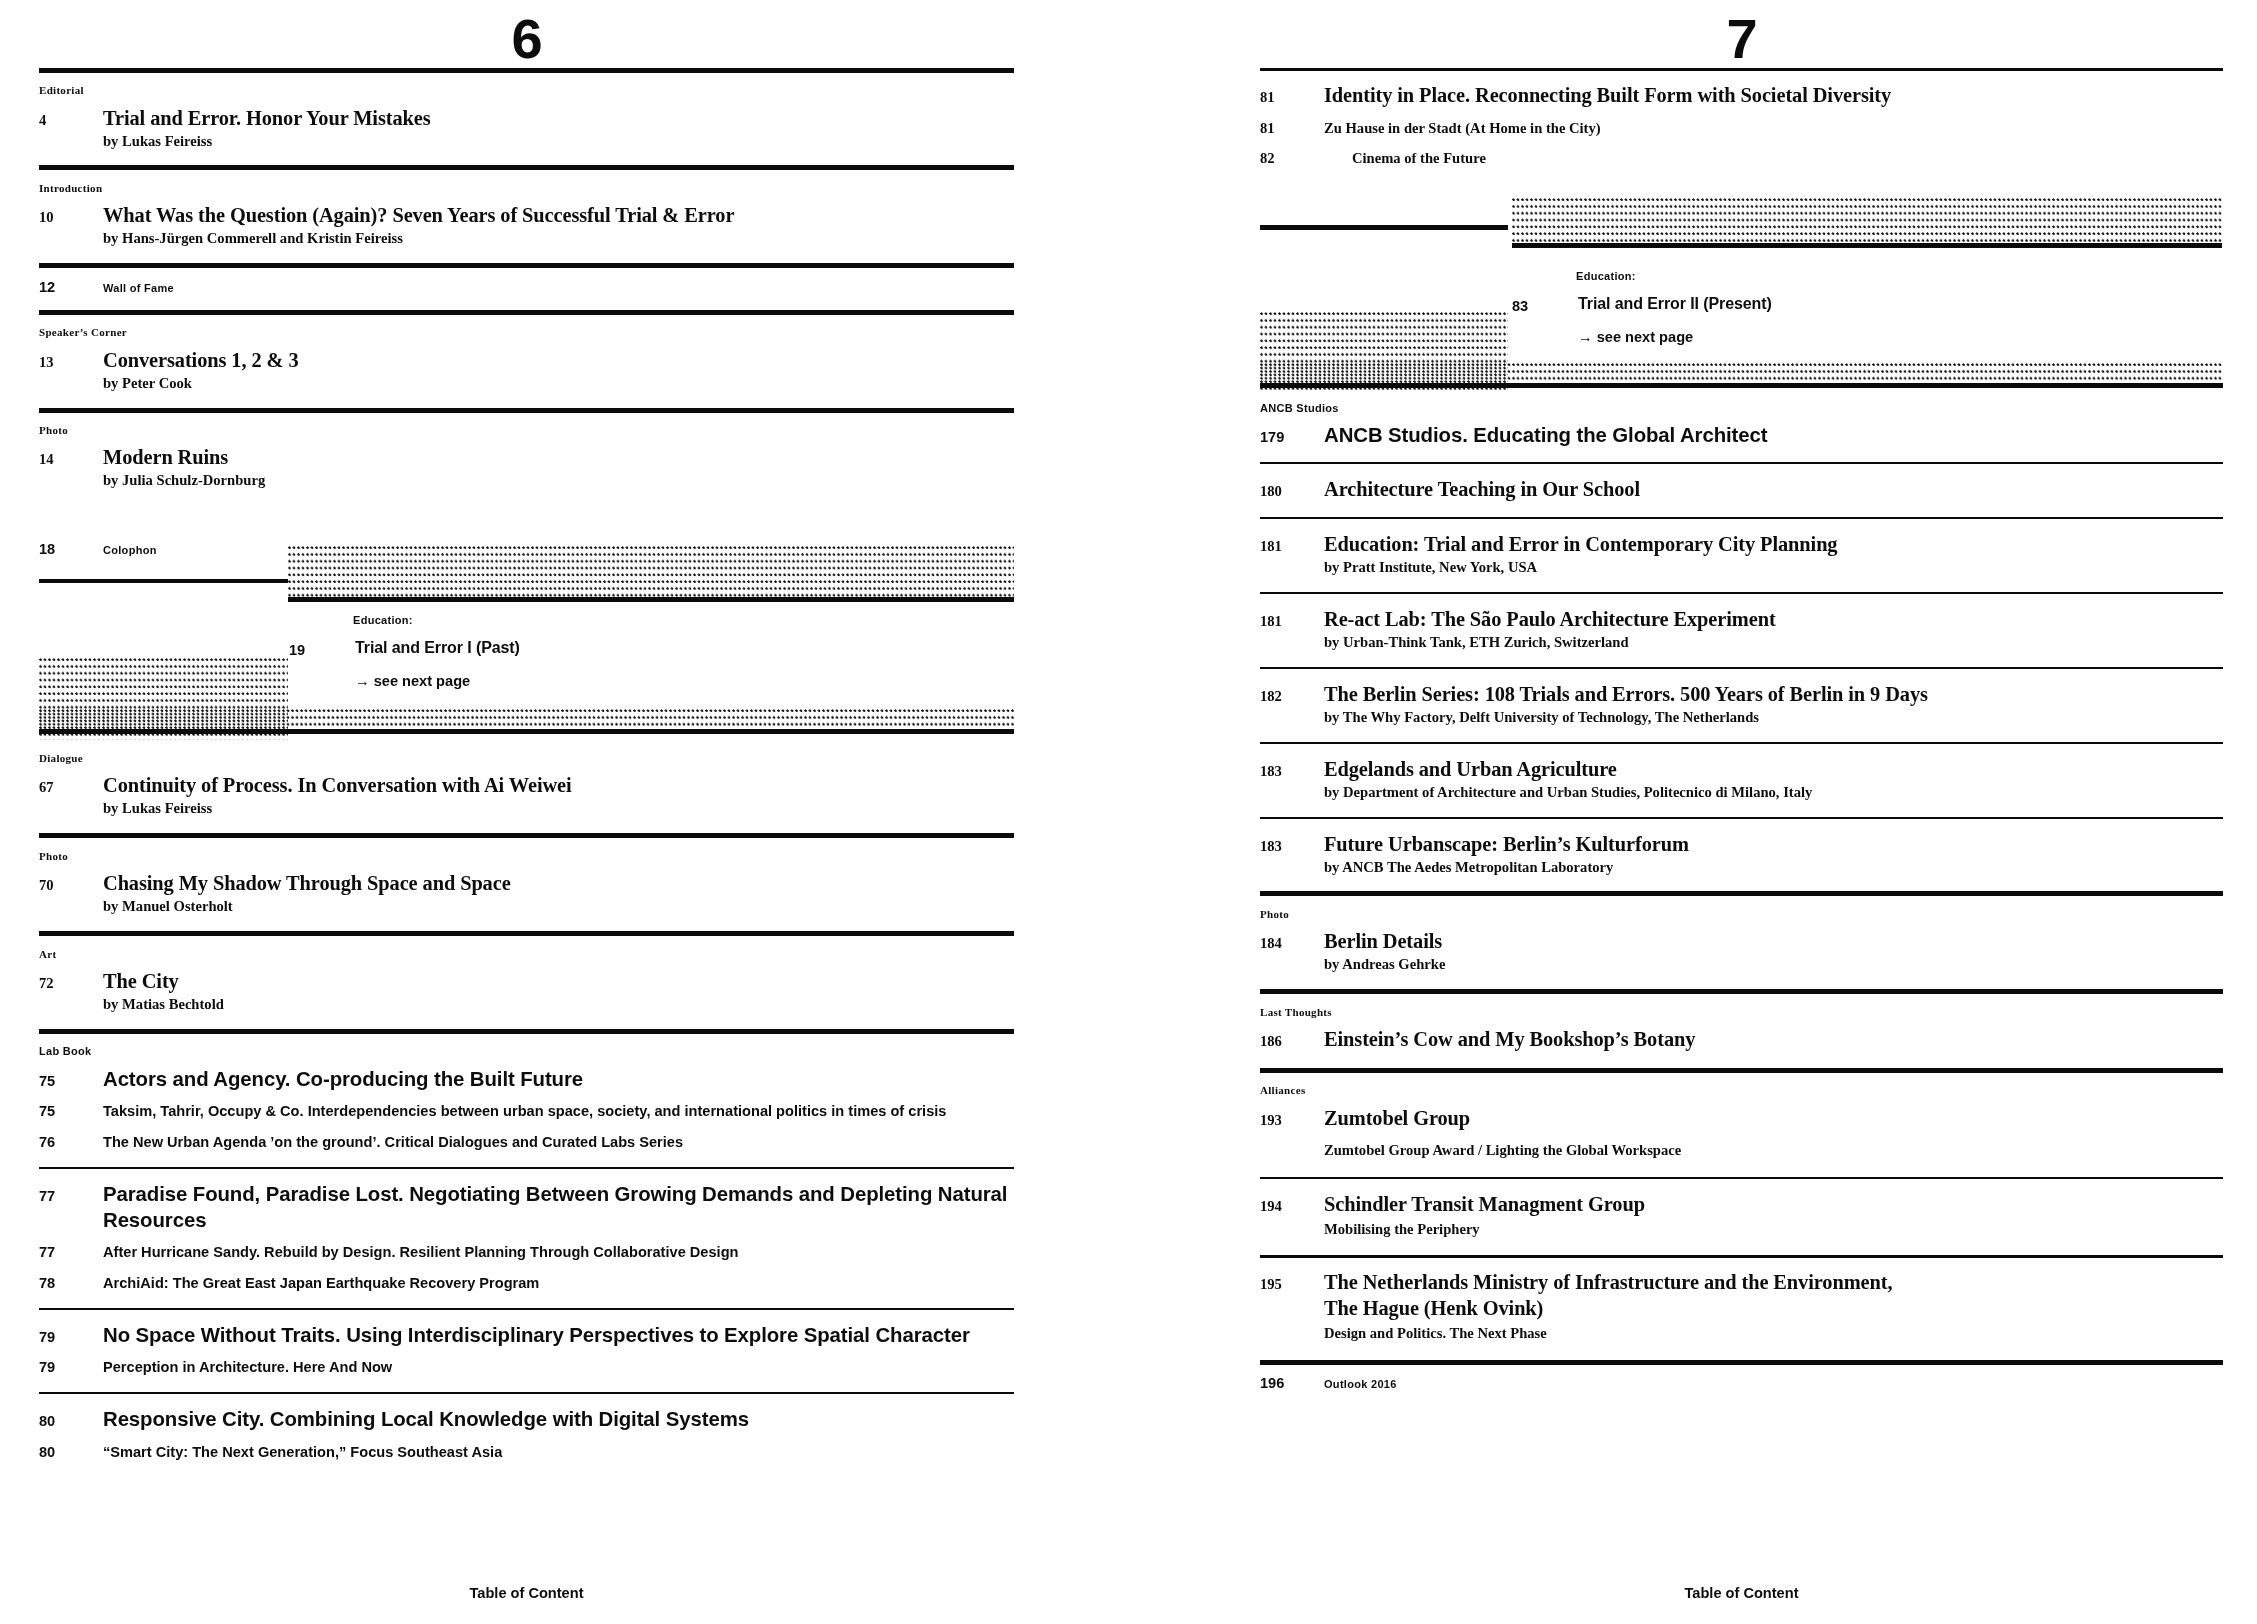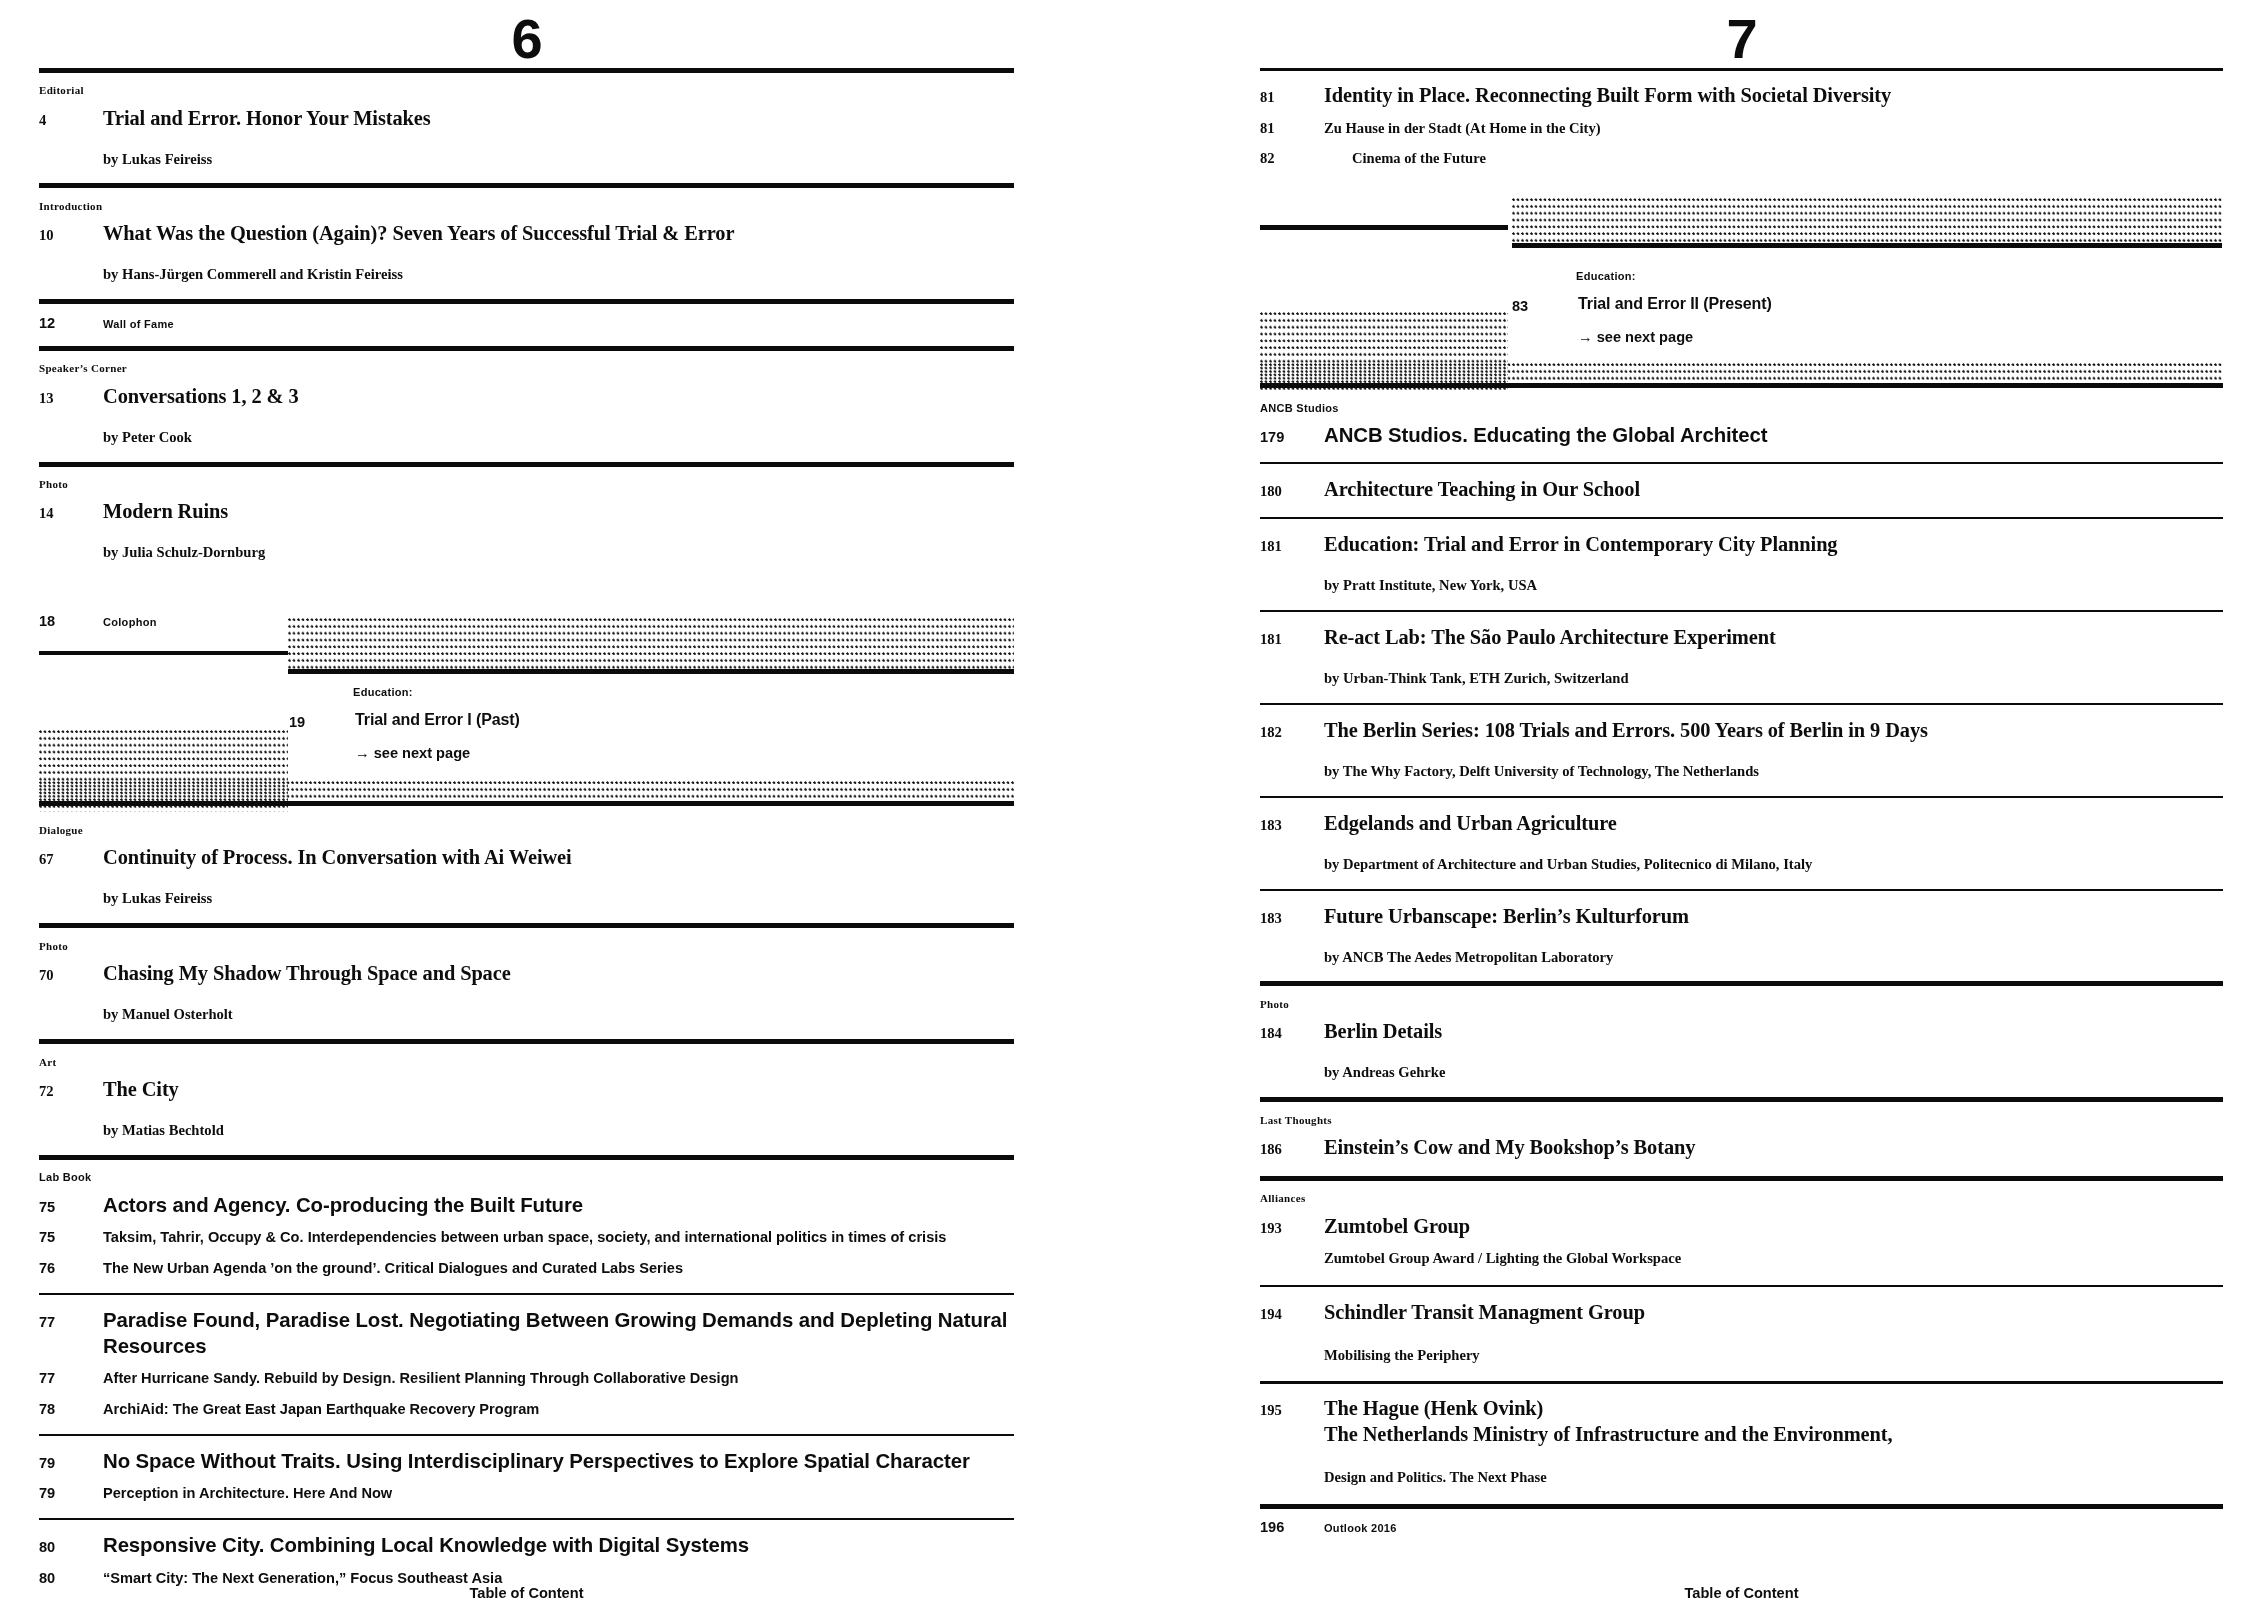--- a/index.html
+++ b/index.html
@@ -26,21 +26,21 @@
   .sec { padding:11.6px 0 15.5px;font-family:Liberation Serif, serif; }
   .sec.nopad-b { padding-bottom:11.6px; }
   .label { font-size:11px; line-height:13.6px; letter-spacing:0.3px; }
   .sec .label { margin-bottom:6.8px; }
 
   .trow { display:grid; grid-template-columns:64px 1fr; align-items:baseline; }
   .num   { font-size:14.6px; line-height:18.4px; }
   .title { font-size:20.4px; line-height:26px; letter-spacing:-0.1px; }
   .sub   { font-size:14.6px; line-height:22px; }
   .by    { font-size:14.6px; line-height:18.4px; }
-  .byrow { margin-top:19px; }
+  .byrow { margin-top:1px; }
   .subrow { margin-top:8.7px; }
   .mt7 { margin-top:6.8px; }
 
   .nl-row { display:grid; grid-template-columns:64px 1fr; align-items:baseline;
             padding:9.7px 0 13.6px; }
 
   .lb-head { padding-top:11.6px; }
   .lb-group { padding:11.6px 0 13.6px; }
   .lb-group.first { padding-top:0; }
 
@@ -398,22 +398,22 @@
         <span class="num"></span>
         <span class="sub">Mobilising the Periphery</span>
       </div>
     </div>
     <div class="rule r2"></div>
 
     <div class="sec">
       <div class="trow">
         <span class="num">195</span>
         <span class="title">
+            <span style="display:block;">The Netherlands Ministry of Infrastructure and the Environment,</span>
             <span style="display:block;">The Hague (Henk Ovink)</span>
-            <span style="display:block;">The Netherlands Ministry of Infrastructure and the Environment,</span>
           </span>
       </div>
       <div class="trow byrow">
         <span class="num"></span>
         <span class="sub">Design and Politics. The Next Phase</span>
       </div>
     </div>
     <div class="rule r5"></div>
 
     <div class="nl-row">

